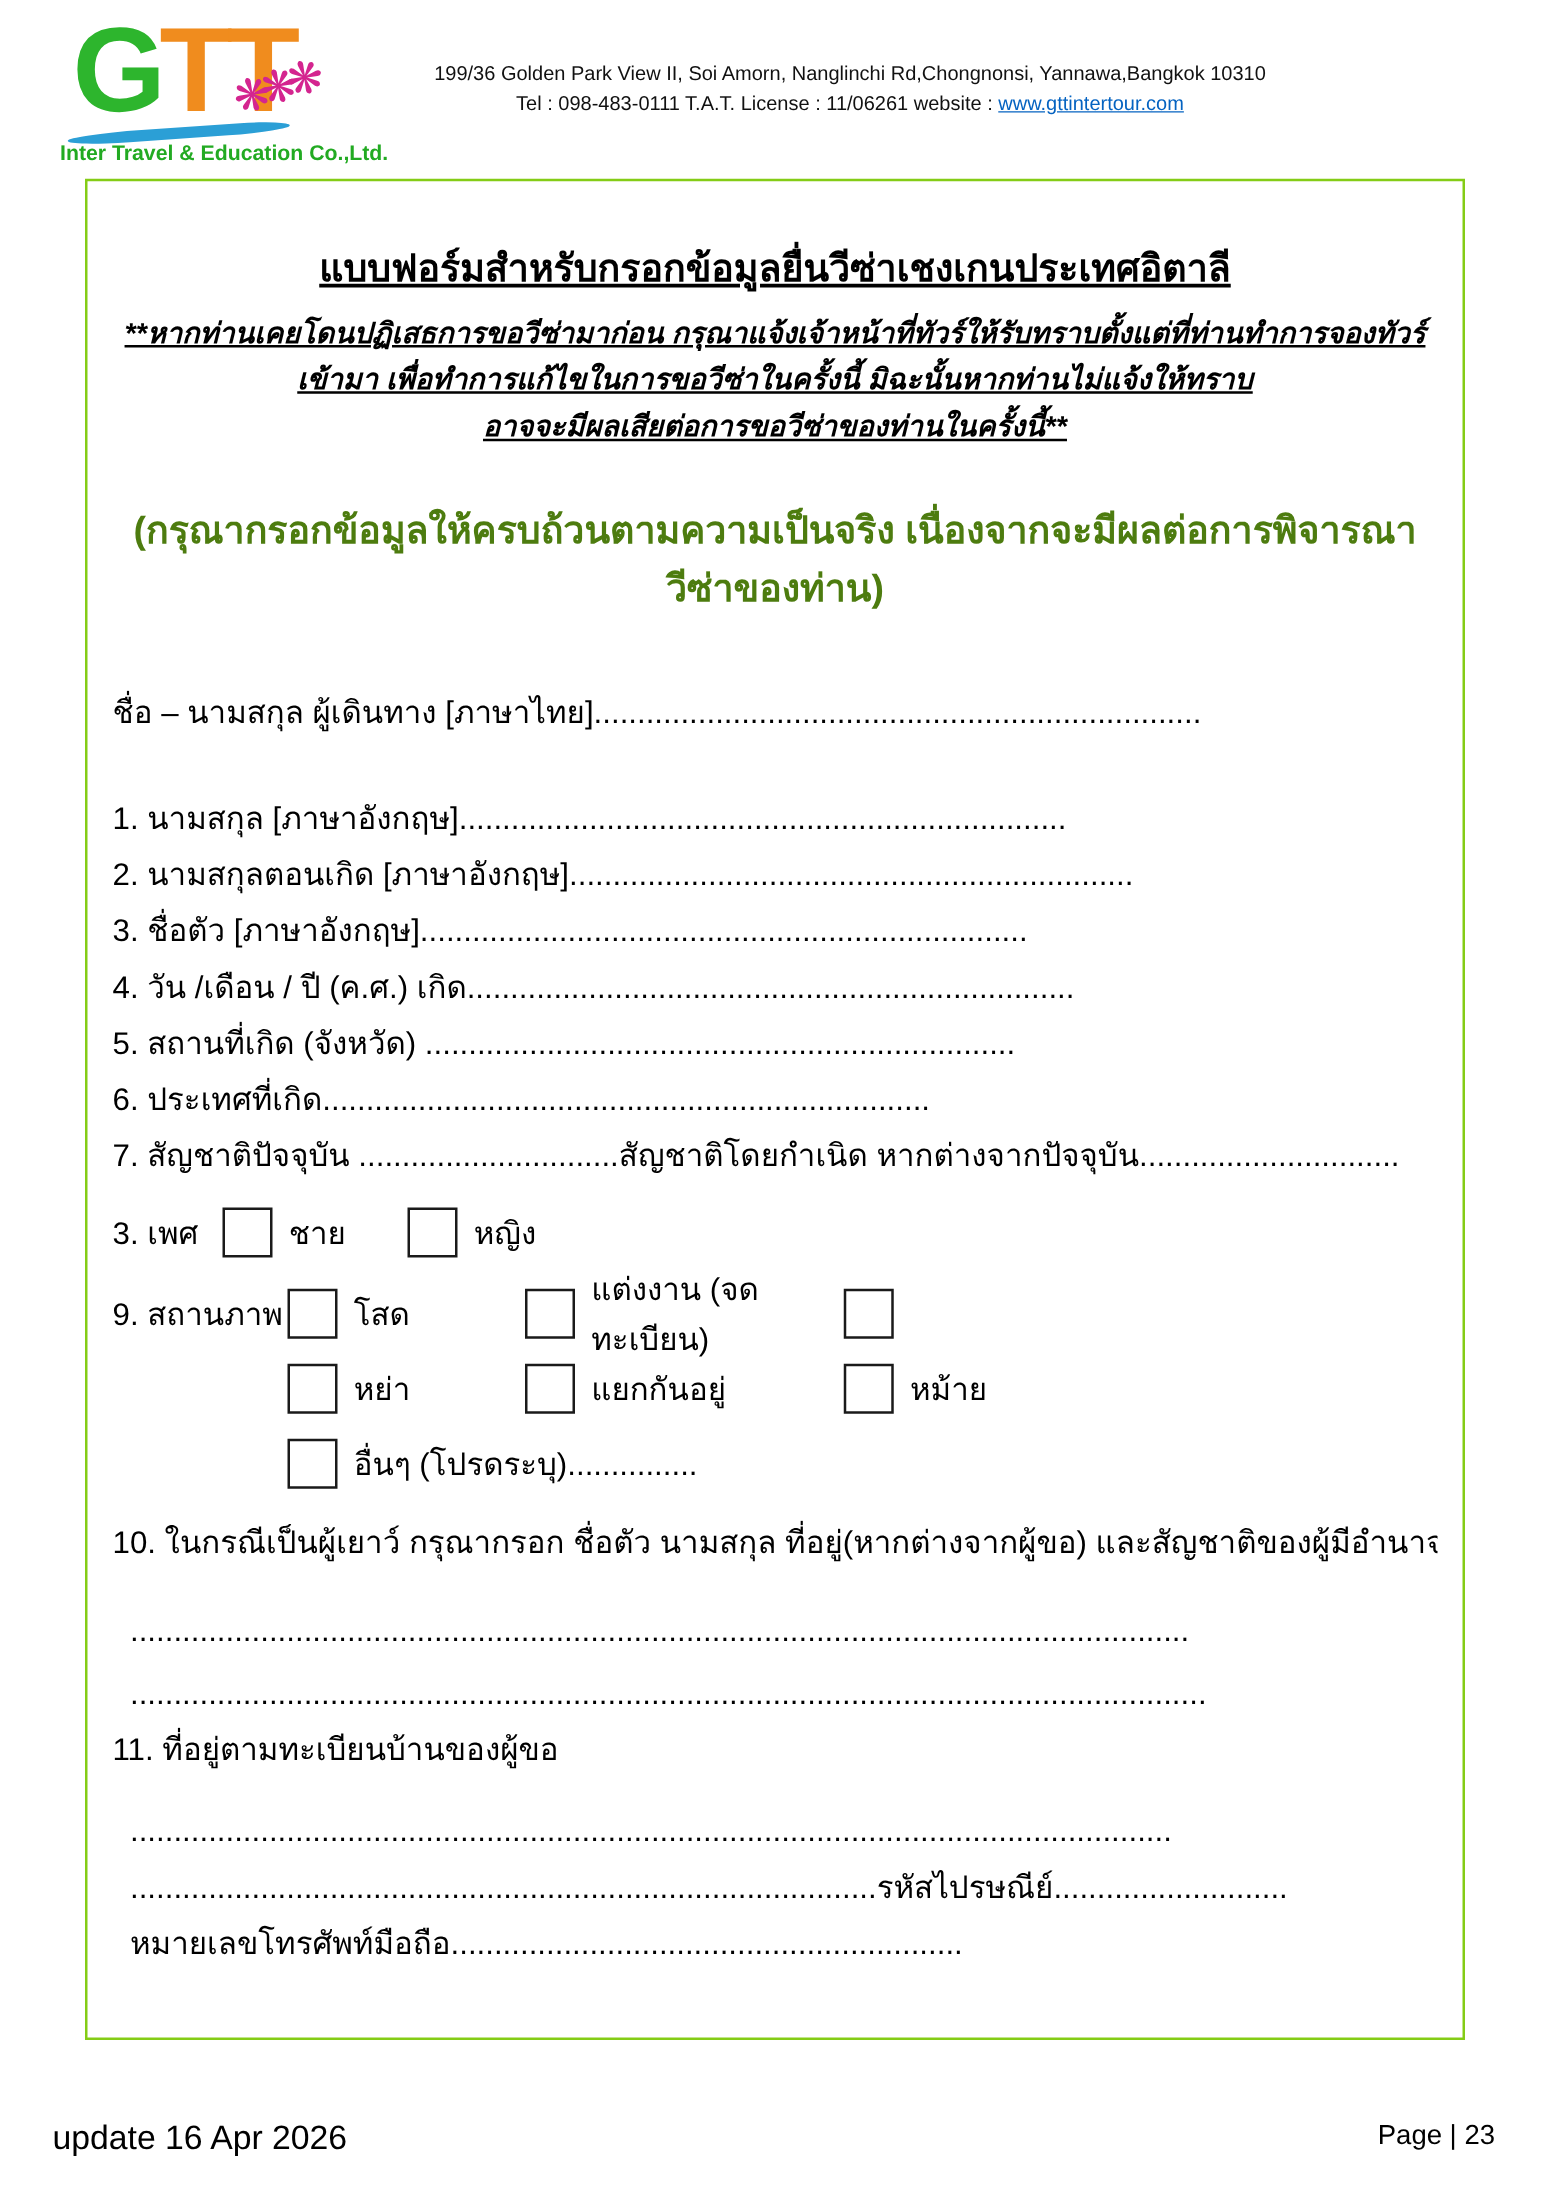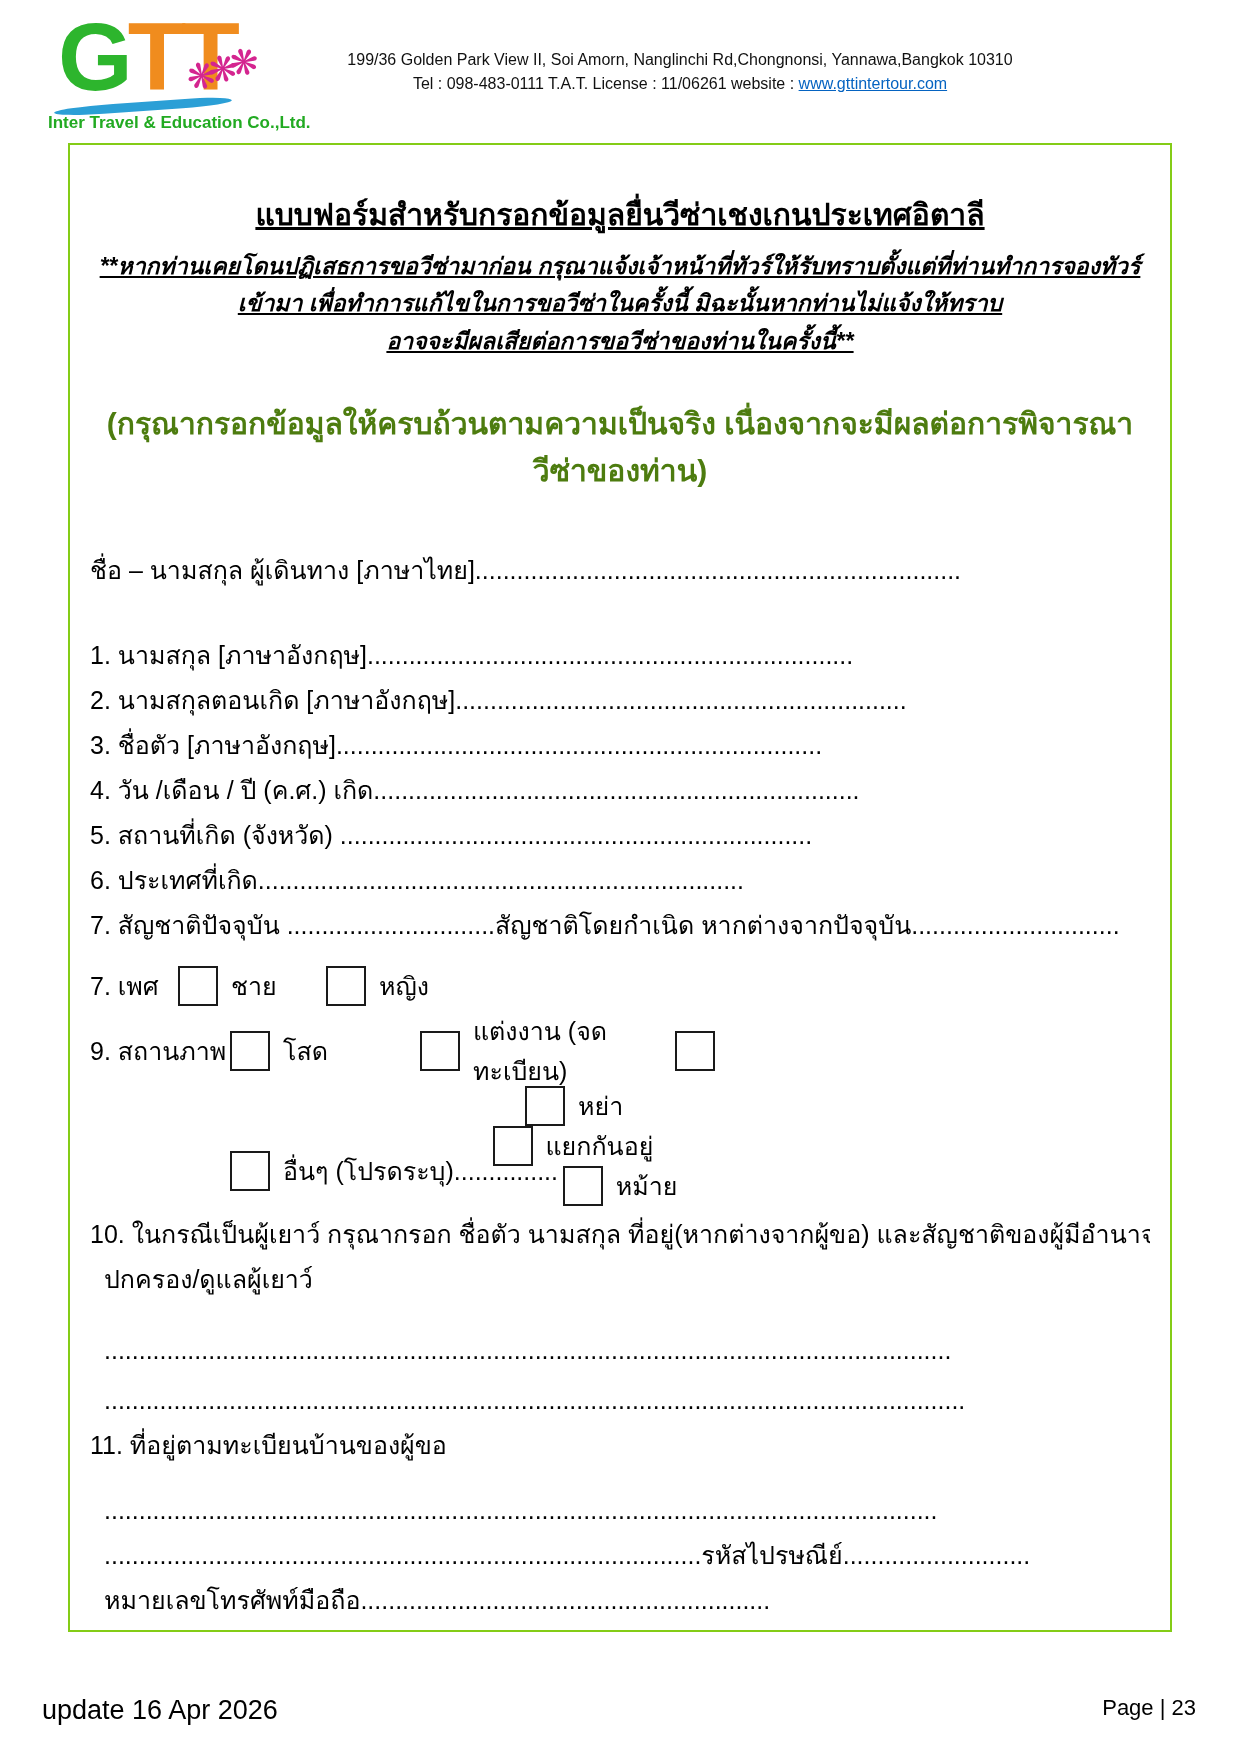--- a/index.html
+++ b/index.html
@@ -42,21 +42,21 @@
 
   
   .crow { display:flex; align-items:center; font-size:25px; }
   .cb { width:40px; height:40px; border:2px solid #1a1a1a; background:#fff; flex:0 0 auto; margin-right:13px; }
   .cgroup { display:flex; align-items:center; flex:0 0 auto; }
   .clabel { flex:0 0 auto; }
   .row8 { margin-top:14px; height:48px; }
   .row8 .l8 { width:88px; }
   .row8 .g8a { width:148px; }
   .row9a { margin-top:16px; height:50px; }
-  .row9b { margin-top:10px; height:50px;flex-direction:column; }
+  .row9b { margin-top:10px; height:50px; }
   .row9c { margin-top:10px; height:50px; }
   .sp9 { width:140px; flex:0 0 auto; }
   .w9a { width:190px; }
   .w9b { width:255px; }
 
   
   .footer-left  { position:absolute; left:42px;  top:1695px; font-size:27px; }
   .footer-right { position:absolute; right:45px; top:1695px; font-size:22px; }
 </style>
 </head>
@@ -90,21 +90,21 @@
 
   <div class="fline mt-f1">1. นามสกุล [ภาษาอังกฤษ]......................................................................</div>
   <div class="fline">2. นามสกุลตอนเกิด [ภาษาอังกฤษ].................................................................</div>
   <div class="fline">3. ชื่อตัว [ภาษาอังกฤษ]......................................................................</div>
   <div class="fline">4. วัน /เดือน / ปี (ค.ศ.) เกิด......................................................................</div>
   <div class="fline">5. สถานที่เกิด (จังหวัด) ....................................................................</div>
   <div class="fline">6. ประเทศที่เกิด......................................................................</div>
   <div class="fline">7. สัญชาติปัจจุบัน ..............................สัญชาติโดยกำเนิด หากต่างจากปัจจุบัน..............................</div>
 
   <div class="crow row8">
-    <span class="clabel l8">7. เพศ</span>
+    <span class="clabel l8">3. เพศ</span>
     <span class="cgroup g8a">
         <span class="cb"></span>
         <span>ชาย</span>
       </span>
     <span class="cgroup">
         <span class="cb"></span>
         <span>หญิง</span>
       </span>
   </div>
 
@@ -139,21 +139,20 @@
   </div>
   <div class="crow row9c">
     <span class="sp9"></span>
     <span class="cgroup">
         <span class="cb"></span>
         <span>อื่นๆ (โปรดระบุ)...............</span>
       </span>
   </div>
 
   <div class="fline" style="margin-top:16px;">10. ในกรณีเป็นผู้เยาว์ กรุณากรอก ชื่อตัว นามสกุล ที่อยู่(หากต่างจากผู้ขอ) และสัญชาติของผู้มีอำนาจ</div>
-  <div class="fline indent">ปกครอง/ดูแลผู้เยาว์</div>
   <div class="fline indent" style="margin-top:26px;">..........................................................................................................................</div>
   <div class="fline indent" style="margin-top:5px;">............................................................................................................................</div>
 
   <div class="fline">11. ที่อยู่ตามทะเบียนบ้านของผู้ขอ</div>
   <div class="fline indent" style="margin-top:20px;">........................................................................................................................</div>
   <div class="fline indent"><span>......................................................................................</span><span>รหัสไปรษณีย์</span><span>...........................</span></div>
   <div class="fline indent">หมายเลขโทรศัพท์มือถือ...........................................................</div>
 
 </div>
 

